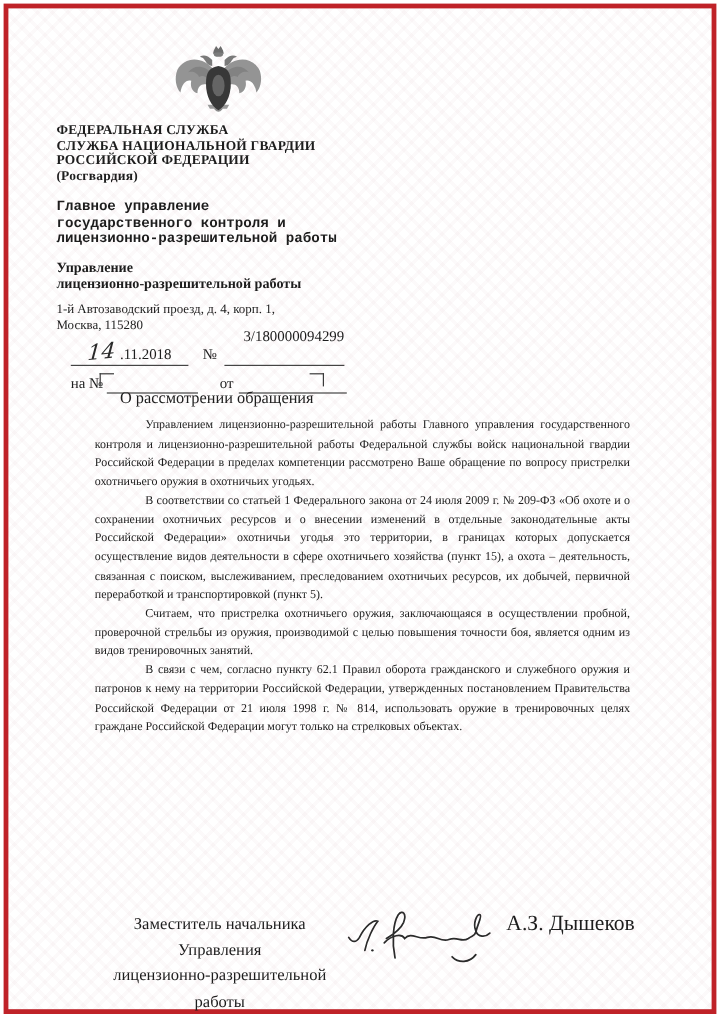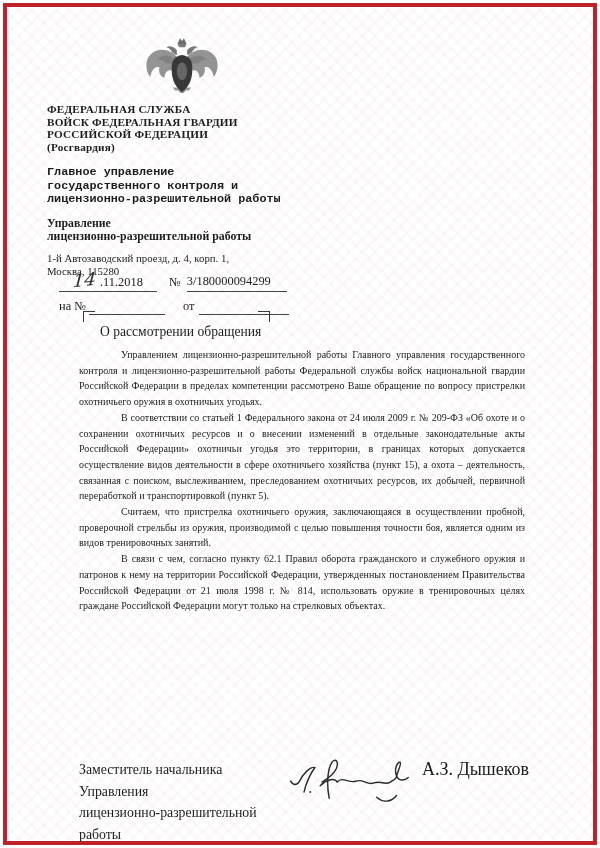--- a/index.html
+++ b/index.html
@@ -17,35 +17,35 @@
   .sub-block{margin-top:11px;}
   .addr-block{margin-top:9px;}
   .addr-line{font-size:10.8px;line-height:13px;}
   .refblock{position:absolute;top:266px;left:52px;width:250px;font-size:12.4px;}
   .ref-row1{display:flex;align-items:flex-end;}
   .date-cell{width:98px;border-bottom:1px solid #444;text-align:center;display:flex;
              justify-content:center;align-items:baseline;gap:4px;padding-bottom:1px;}
   .hand-date{font-family:"DejaVu Serif",serif;font-style:italic;font-size:18px;line-height:14px;
              display:inline-block;transform:skewX(-10deg) rotate(-6deg);color:#2a2a2a;}
   .num-sign{margin:0 6px 2px 12px;font-size:12.4px;}
-  .num-cell{width:100px;border-bottom:1px solid #444;text-align:left;padding-bottom:2px;}
+  .num-cell{width:100px;border-bottom:1px solid #444;text-align:right;padding-bottom:16px;}
   .ref-row2{display:flex;align-items:flex-end;margin-top:7px;}
   .lbl{padding-bottom:1px;}
   .ul-a{width:76px;border-bottom:1px solid #444;margin-left:3px;}
   .ul-b{width:90px;border-bottom:1px solid #444;margin-left:4px;}
   .spacer{width:18px;}
   .corner{position:absolute;width:11px;height:10px;border-top:1.6px solid #3a3a3a;}
   .corner-left{top:304px;left:76px;border-left:1.6px solid #3a3a3a;}
   .corner-right{top:304px;left:251px;border-right:1.6px solid #3a3a3a;}
   .subject{position:absolute;top:317px;left:93px;font-size:13.6px;}
   .bodytext{position:absolute;top:340px;left:72px;width:446px;font-size:10px;
             line-height:15.7px;text-align:justify;}
   .bodytext p{margin:0;text-indent:42px;}
   .signoff{position:absolute;top:752px;left:72px;width:450px;display:flex;align-items:flex-start;}
-  .pos-lines{font-size:13.8px;line-height:21.5px;width:232px;}
+  .pos-lines{font-size:13.8px;line-height:21.5px;width:232px;text-align:center;}
   .sig-svg{width:150px;height:55px;margin-top:-4px;}
   .sig-name{font-size:18px;margin-left:auto;white-space:nowrap;}
 </style>
 </head>
 <body>
 
 <div class="canvas">
   <div class="page" style="border-color: rgb(191, 34, 40); color: rgb(29, 29, 29);">
 
     <div class="letterhead">
@@ -65,21 +65,21 @@
           <path d="M52 38 C42 26 28 26 21 36 C27 34 33 37 35 42 C40 39 46 42 47 48 C50 46 54 48 54 52 Z" fill="#7a7a7a" opacity="0.7"></path>
         </g>
 
         <path d="M50 68 q10 12 20 0 l-5 16 q-5 6 -10 0 z" fill="#8d8d8d"></path>
         <path d="M46 78 h28 l-3 5 h-22 z" fill="#9a9a9a"></path>
 
         <path d="M60 28 C71 30 76 35 76 50 C76 68 69 79 60 85 C51 79 44 68 44 50 C44 35 49 30 60 28 Z" fill="#383838"></path>
         <ellipse cx="60" cy="53" rx="8" ry="14" fill="#8a8a8a" opacity="0.55"></ellipse>
       </svg>
       <div class="org-line">ФЕДЕРАЛЬНАЯ СЛУЖБА</div>
-      <div class="org-line">ВОЙСК ФЕДЕРАЛЬНАЯ ГВАРДИИ</div>
+      <div class="org-line">СЛУЖБА НАЦИОНАЛЬНОЙ ГВАРДИИ</div>
       <div class="org-line">РОССИЙСКОЙ ФЕДЕРАЦИИ</div>
       <div class="org-line">(Росгвардия)</div>
 
       <div class="div-block">
         <div class="div-line">Главное управление</div>
         <div class="div-line">государственного контроля и</div>
         <div class="div-line">лицензионно-разрешительной работы</div>
       </div>
 
       <div class="sub-block">

